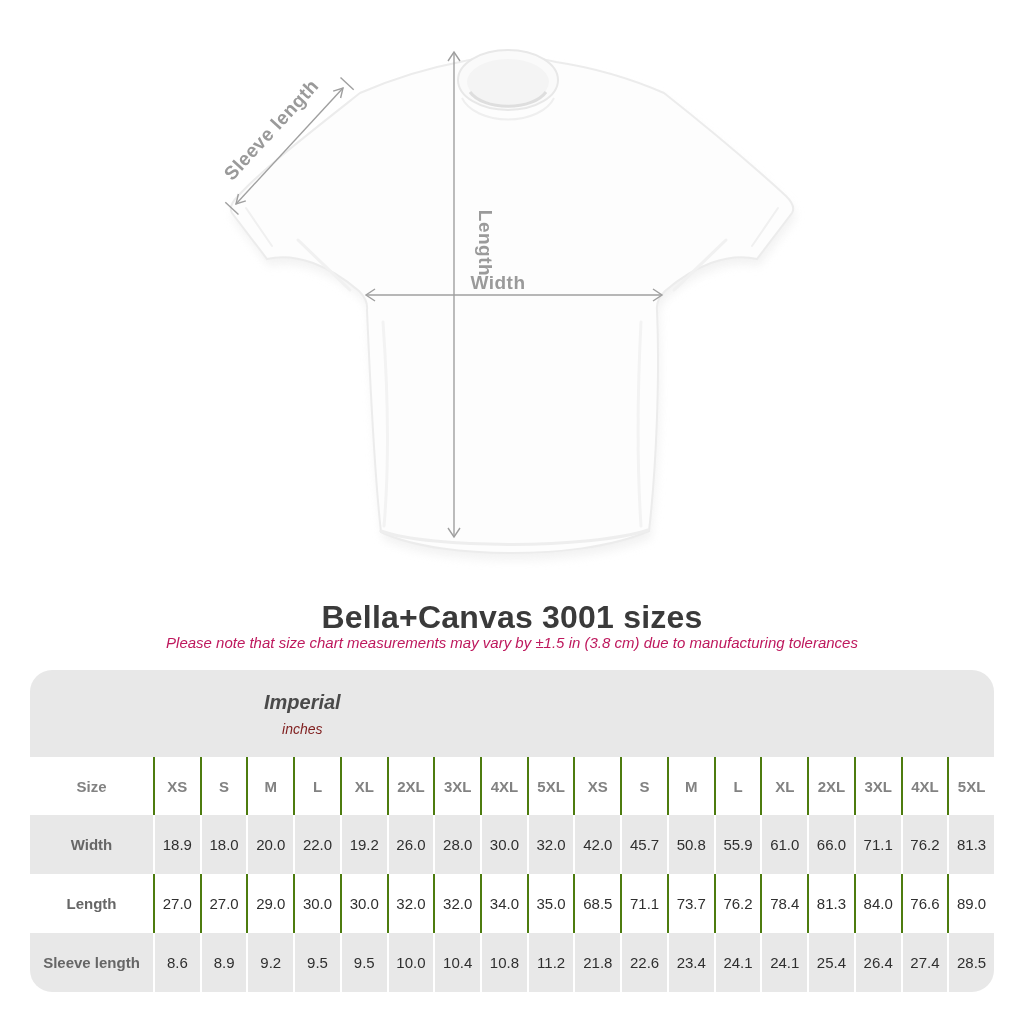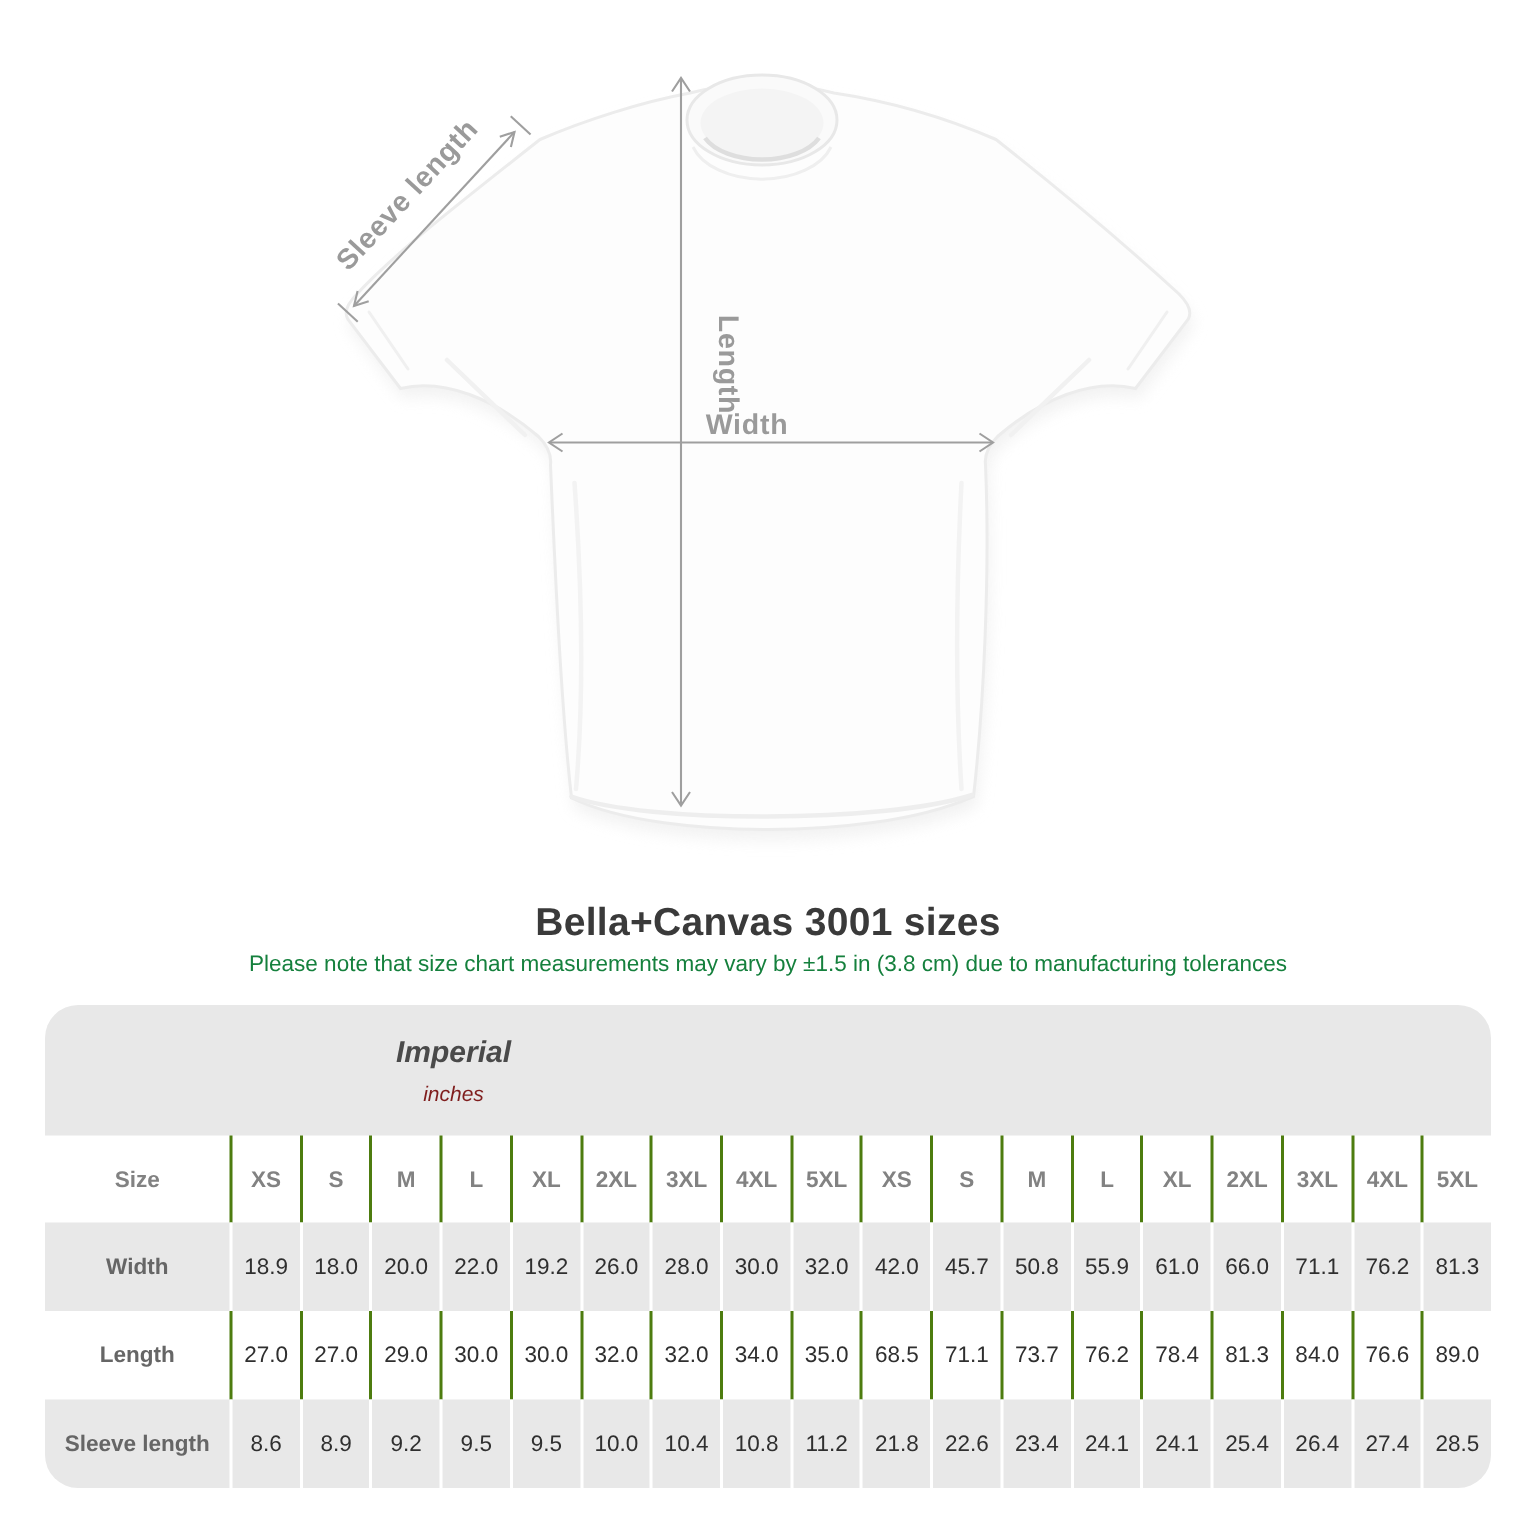--- a/index.html
+++ b/index.html
@@ -1,23 +1,23 @@
 <!DOCTYPE html>
 <html><head>
 <meta charset="utf-8">
 <style>
   html,body{margin:0;padding:0;background:#fff;}
   .page{position:relative;width:1024px;height:1024px;background:#ffffff;overflow:hidden;
         font-family:"Liberation Sans",sans-serif;}
   .shirt-svg{position:absolute;top:0;left:0;}
 
   .title{position:absolute;top:599px;left:0;width:100%;margin:0;text-align:center;
-         font-size:26px;font-weight:bold;color:#3a3a3a;letter-spacing:.2px;}
+         font-size:32px;font-weight:bold;color:#3a3a3a;letter-spacing:.2px;}
   .subtitle{position:absolute;top:634px;left:0;width:100%;margin:0;text-align:center;
-            font-size:15px;color:#15803d;}
+            font-style:italic;font-size:15px;color:#be185d;}
 
   .size-table{position:absolute;top:670px;left:30px;width:964px;border-radius:22px;
               overflow:hidden;background:#ffffff;}
   .band-header{height:87px;background:#e8e8e8;display:flex;}
   .unit-group{display:flex;flex-direction:column;align-items:center;justify-content:center;}
   .unit-group.imperial{width:56.5%;box-sizing:border-box;}
   .unit-group.metric{width:43.5%;}
   .group-name{font-size:20px;font-weight:bold;font-style:italic;color:#4a4a4a;}
   .group-unit{font-size:14px;font-style:italic;color:#7f1d1d;margin-top:7px;}
 

